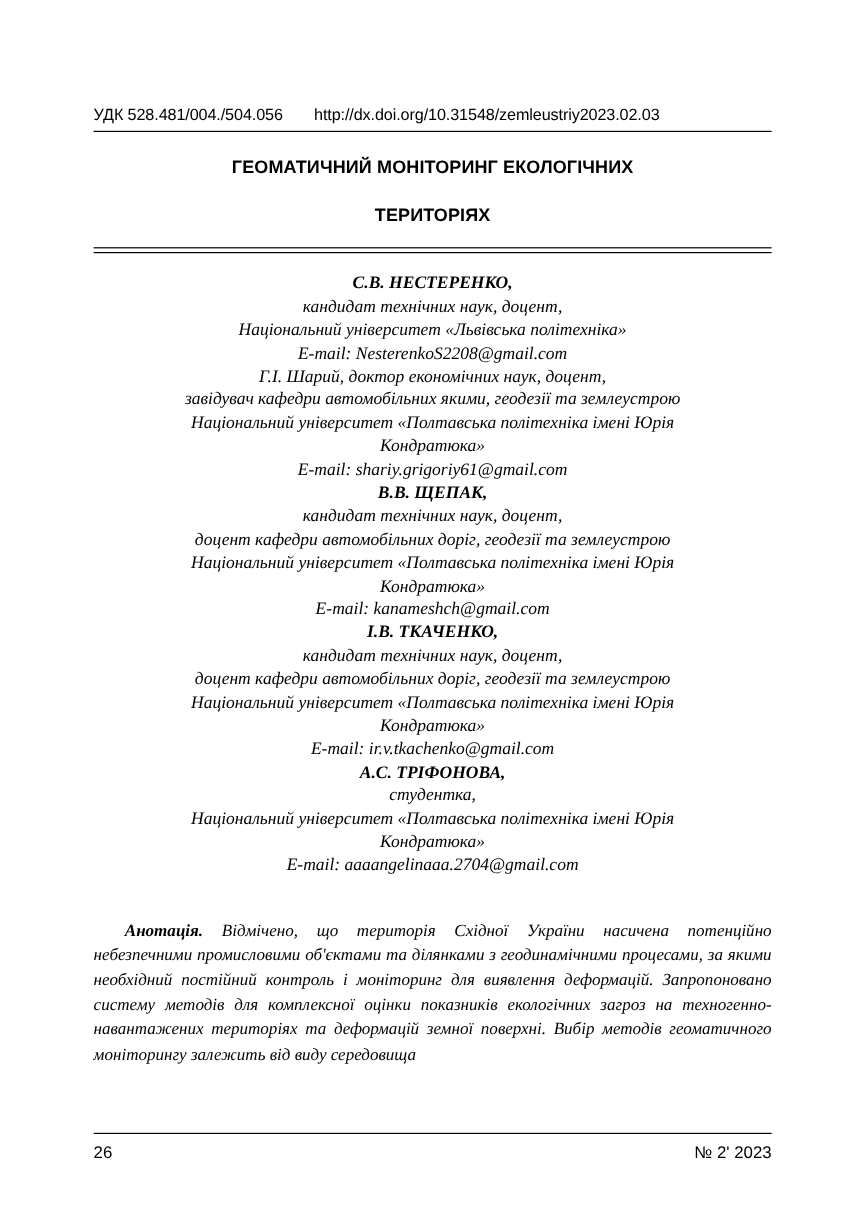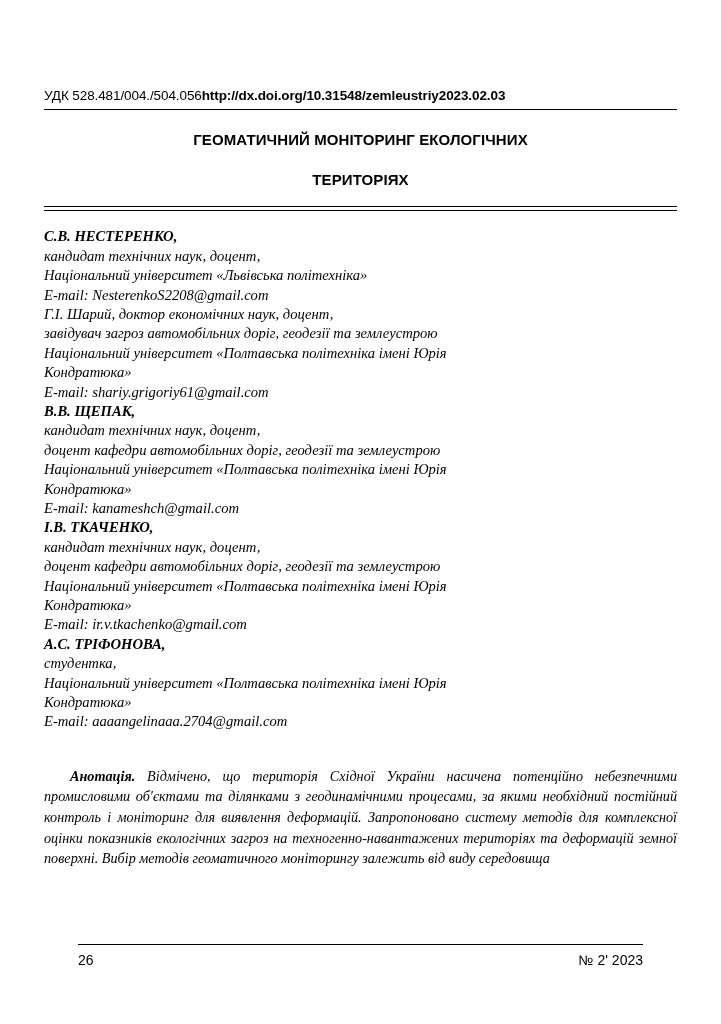--- a/index.html
+++ b/index.html
@@ -14,36 +14,37 @@
     color: #000000;
     position: relative;
     overflow: hidden;
   }
   .page {
     position: absolute;
     left: 0; top: 0;
     width: 721px;
     height: 772px;
     box-sizing: border-box;
-    padding: 0 44px;
+    padding: 0 78px;
   }
 
   
   .header-row {
     margin-top: 88px;
     display: flex;
     align-items: baseline;
     font-family: "Liberation Sans", sans-serif;
     font-size: 13.5px;
     letter-spacing: -0.1px;
     white-space: nowrap;
   }
   .udk { font-weight: 400; }
   .doi {
-    font-weight: 700;
+    margin-left: 26px;
+    font-weight: 400;
   }
 
   .rule {
     border: 0;
     border-top: 1px solid #000;
     margin: 0;
   }
   .rule.top-rule { margin-top: 6px; }
 
   
@@ -66,21 +67,21 @@
   }
   .double-rule .l2 {
     border-top: 1px solid #000;
     height: 0;
     margin-top: 3px;
   }
 
   
   .authors {
     margin-top: 16px;
-    text-align: left;
+    text-align: center;
     font-style: italic;
     font-size: 14.6px;
     line-height: 1.33;
   }
   .author-name {
     font-weight: bold;
     font-style: italic;
   }
   .authors .line { display: block; }
 
@@ -146,21 +147,21 @@
 
     <div>
       <span class="line author-name">С.В. НЕСТЕРЕНКО,</span>
       <span class="line">кандидат технічних наук, доцент,</span>
       <span class="line">Національний університет «Львівська політехніка»</span>
       <span class="line">E-mail: NesterenkoS2208@gmail.com</span>
     </div>
 
     <div>
       <span class="line">Г.І. Шарий, доктор економічних наук, доцент,</span>
-      <span class="line">завідувач загроз автомобільних доріг, геодезії та землеустрою</span>
+      <span class="line">завідувач кафедри автомобільних якими, геодезії та землеустрою</span>
       <span class="line">Національний університет «Полтавська політехніка імені Юрія</span>
       <span class="line">Кондратюка»</span>
       <span class="line">E-mail: shariy.grigoriy61@gmail.com</span>
     </div>
 
     <div>
       <span class="line author-name">В.В. ЩЕПАК,</span>
       <span class="line">кандидат технічних наук, доцент,</span>
       <span class="line">доцент кафедри автомобільних доріг, геодезії та землеустрою</span>
       <span class="line">Національний університет «Полтавська політехніка імені Юрія</span>

